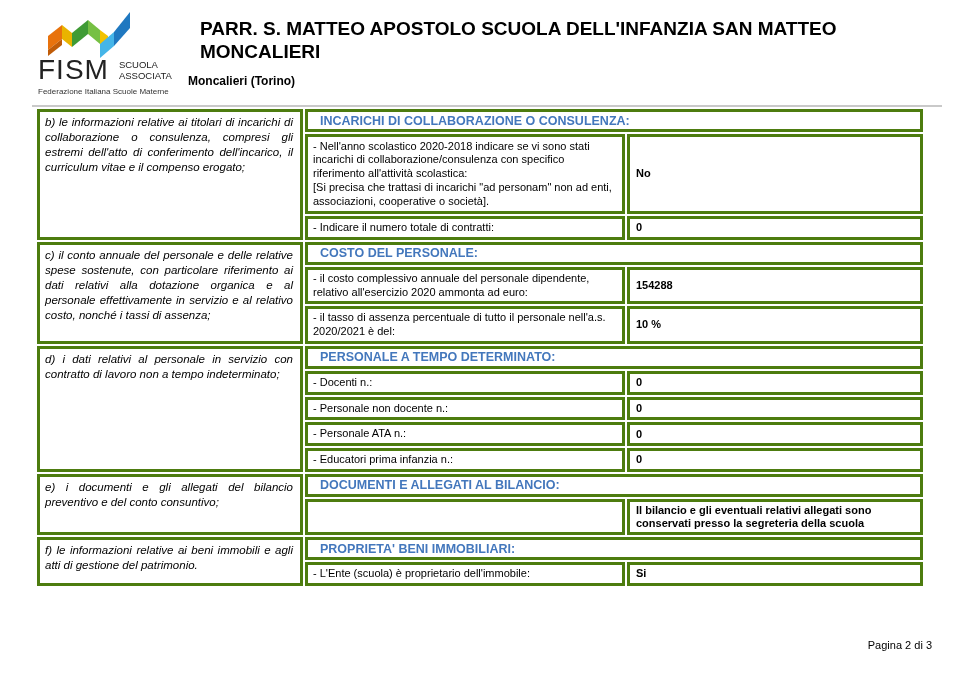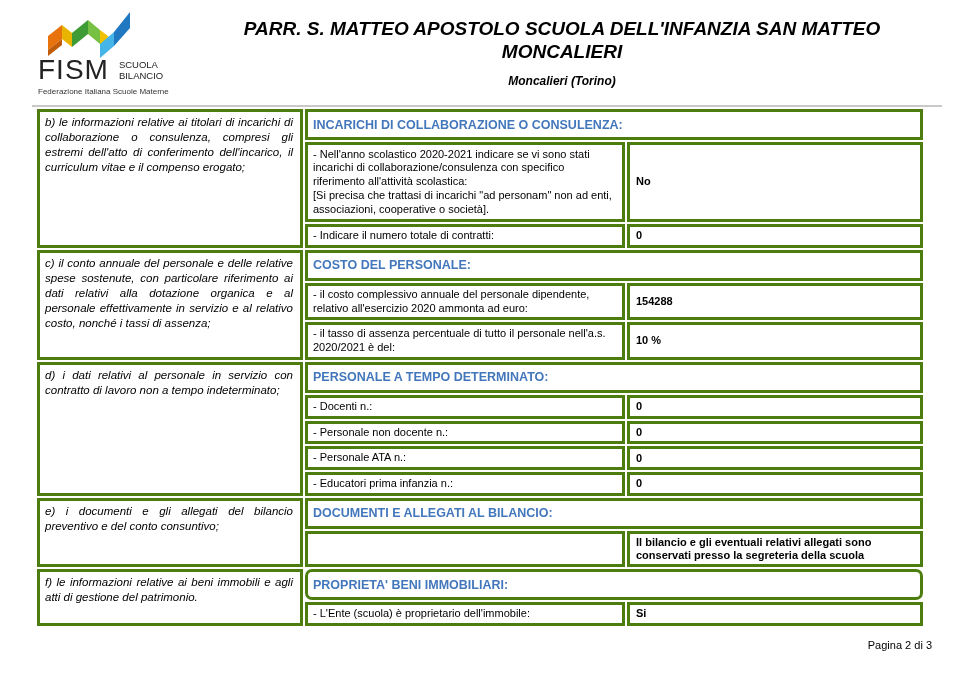--- a/index.html
+++ b/index.html
@@ -10,33 +10,33 @@
     overflow:hidden; margin:0 auto;
   }
   
   .header { display:flex; align-items:flex-start; padding:10px 28px 0 38px; }
   .logo-block { width:150px; flex:0 0 150px; padding-top:2px; }
   .logo-art { display:block; margin-left:8px; }
   .logo-namerow { display:flex; align-items:flex-end; margin-top:-6px; }
   .logo-fism { font-size:28px; letter-spacing:1px; color:#222; font-weight:400; line-height:1; }
   .logo-tag { font-size:9.5px; color:#222; line-height:1.15; margin-left:10px; padding-bottom:2px; }
   .logo-sub { font-size:8px; color:#333; margin-top:3px; white-space:nowrap; }
-  .title-block { flex:1; text-align:center; padding-top:8px;font-style:italic; }
+  .title-block { flex:1; padding-top:8px; }
   .main-title { font-size:19px; font-weight:bold; color:#000; line-height:1.2; padding:0 12px; }
   .subtitle { font-size:12px; font-weight:bold; color:#000; margin-top:10px; }
   .separator { border:none; border-top:2px solid #c9c9c9; margin:9px 22px 0 32px; }
   .doc-title { width:890px; margin:3px 0 2px 35px; text-align:center; font-size:18px; font-weight:bold; color:#000; }
   
   table.info { margin-left:35px; width:890px; border-collapse:separate; border-spacing:2px; table-layout:fixed; }
   td { border:3px solid #4d7c0f; font-size:11px; color:#000; vertical-align:middle; overflow:hidden; }
   td.desc {
     font-style:italic; font-size:11.5px; text-align:justify; vertical-align:top;
     padding:3px 7px 3px 5px; line-height:1.3;
   }
-  td.sec-header { font-weight:bold; font-size:12.5px; padding:1px 5px; height:31px;margin-top:12px; }
+  td.sec-header { font-weight:bold; font-size:12.5px; padding:1px 12px; height:23px;margin-top:12px; }
   td.label { padding:2px 5px; line-height:1.25; white-space:pre-line; }
   td.value { font-weight:bold; padding:2px 6px; line-height:1.2; }
   tr.h-q1 td.label, tr.h-q1 td.value { height:80px; }
   tr.h-s  td.label, tr.h-s  td.value { height:19px; }
   tr.h-m  td.label, tr.h-m  td.value { height:37px; }
   tr.h-xs td.label, tr.h-xs td.value { height:16px; }
   tr.h-e  td.label, tr.h-e  td.value { height:34px; }
   
   .footer { position:absolute; top:639px; right:32px; font-size:11px; color:#000; }
 </style>
@@ -54,21 +54,21 @@
         <polygon fill="#3f9b35" points="24,21 40,8 40,22 24,35"></polygon>
         <polygon fill="#76c043" points="40,8 52,18 52,32 40,22"></polygon>
         <polygon fill="#f2c200" points="52,18 60,24 60,36 52,32"></polygon>
         <polygon fill="#45b5e8" points="52,32 66,20 66,34 52,46"></polygon>
         <polygon fill="#1f78c0" points="66,20 82,0 82,16 66,34"></polygon>
       </svg>
       <div class="logo-namerow">
         <span class="logo-fism">FISM</span>
         <span class="logo-tag">
           <span>SCUOLA</span><br>
-          <span>BILANCIO</span>
+          <span>ASSOCIATA</span>
         </span>
       </div>
       <div class="logo-sub">Federazione Italiana Scuole Materne</div>
     </div>
     <div class="title-block">
       <div class="main-title">PARR. S. MATTEO APOSTOLO SCUOLA DELL'INFANZIA SAN MATTEO MONCALIERI</div>
       <div class="subtitle">Moncalieri (Torino)</div>
     </div>
   </div>
 
@@ -81,21 +81,21 @@
         <col style="width:320px">
         <col>
       </colgroup>
     <tbody>
 
       <tr>
         <td class="desc" rowspan="3">b) le informazioni relative ai titolari di incarichi di collaborazione o consulenza, compresi gli estremi dell'atto di conferimento dell'incarico, il curriculum vitae e il compenso erogato;</td>
         <td class="sec-header" colspan="2" style="color: rgb(67, 119, 188);">INCARICHI DI COLLABORAZIONE O CONSULENZA:</td>
       </tr>
       <tr class="h-q1">
-        <td class="label">- Nell'anno scolastico 2020-2021 indicare se vi sono stati incarichi di collaborazione/consulenza con specifico riferimento all'attività scolastica:
+        <td class="label">- Nell'anno scolastico 2020-2018 indicare se vi sono stati incarichi di collaborazione/consulenza con specifico riferimento all'attività scolastica:
 [Si precisa che trattasi di incarichi "ad personam" non ad enti, associazioni, cooperative o società].</td>
         <td class="value">No</td>
       </tr>
       <tr class="h-s">
         <td class="label">- Indicare il numero totale di contratti:</td>
         <td class="value">0</td>
       </tr>
 
       <tr>
         <td class="desc" rowspan="3">c) il conto annuale del personale e delle relative spese sostenute, con particolare riferimento ai dati relativi alla dotazione organica e al personale effettivamente in servizio e al relativo costo, nonché i tassi di assenza;</td>
@@ -135,21 +135,21 @@
         <td class="desc" rowspan="2">e) i documenti e gli allegati del bilancio preventivo e del conto consuntivo;</td>
         <td class="sec-header" colspan="2" style="color: rgb(67, 119, 188);">DOCUMENTI E ALLEGATI AL BILANCIO:</td>
       </tr>
       <tr class="h-e">
         <td class="label"></td>
         <td class="value">Il bilancio e gli eventuali relativi allegati sono conservati presso la segreteria della scuola</td>
       </tr>
 
       <tr>
         <td class="desc" rowspan="2">f) le informazioni relative ai beni immobili e agli atti di gestione del patrimonio.</td>
-        <td class="sec-header" colspan="2" style="color: rgb(67, 119, 188); border-radius: 7px;">PROPRIETA' BENI IMMOBILIARI:</td>
+        <td class="sec-header" colspan="2" style="color: rgb(67, 119, 188);">PROPRIETA' BENI IMMOBILIARI:</td>
       </tr>
       <tr class="h-xs">
         <td class="label">- L'Ente (scuola) è proprietario dell'immobile:</td>
         <td class="value">Si</td>
       </tr>
 
     </tbody>
   </table>
 
   <div class="footer">Pagina 2 di 3</div>

